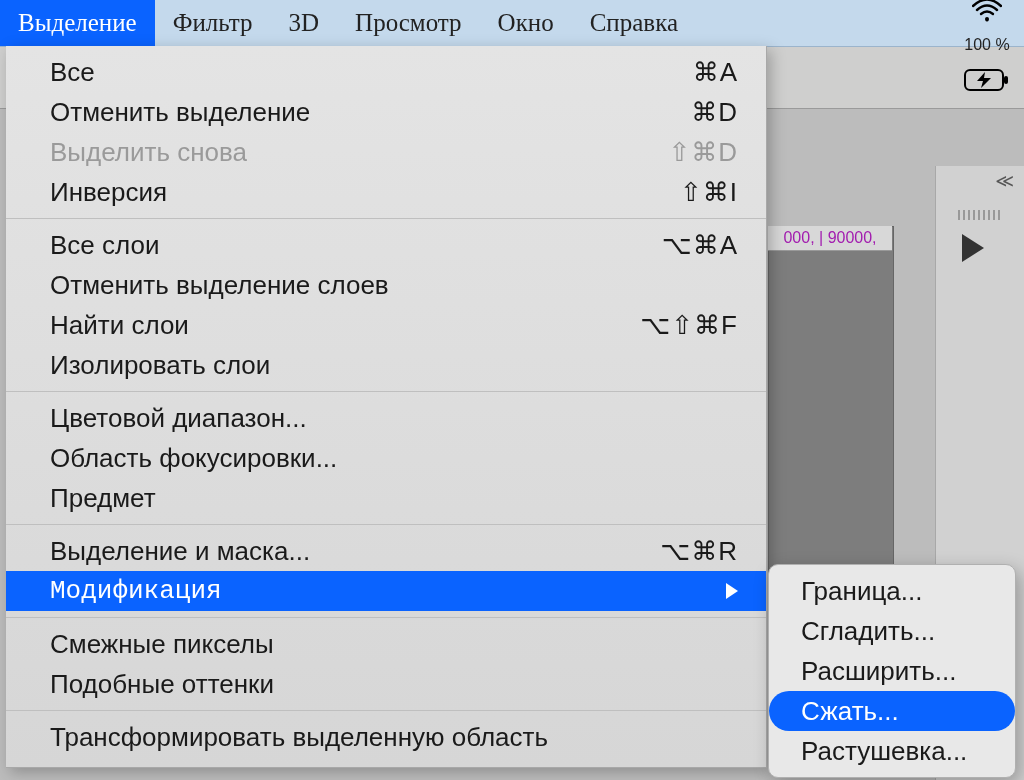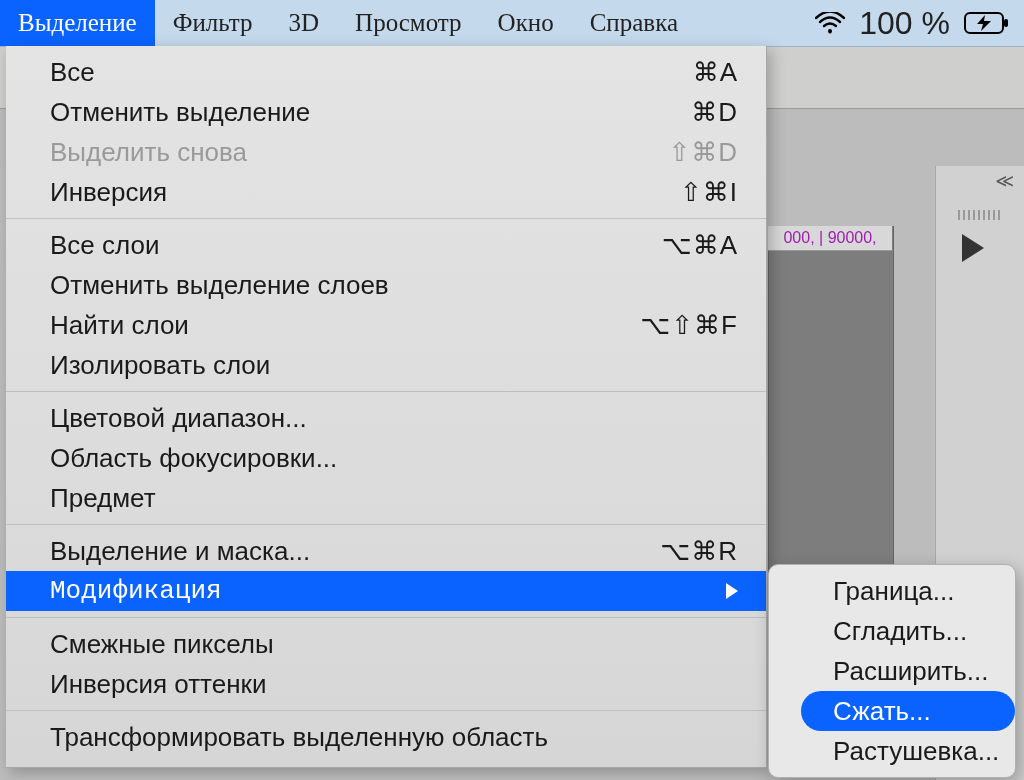--- a/index.html
+++ b/index.html
@@ -34,21 +34,22 @@
   .menubar .menu-item.active {
     background: #0a63ff;
     color: #fff;
   }
   .menubar .spacer { flex: 1; }
   .status-area {
     display: flex;
     align-items: center;
     gap: 14px;
     padding-right: 14px;
-    font-size: 32px;
+    font-size: 16px;
+    flex-direction: column;
   }
   .status-area svg { display: block; }
 
   
   .dropdown {
     position: absolute;
     top: 46px;
     left: 6px;
     width: 760px;
     background: #dcdcdc;
@@ -110,21 +111,20 @@
     padding: 6px 0;
     font-size: 26px;
     color: #1a1a1a;
   }
   .submenu .srow {
     height: 40px;
     display: flex;
     align-items: center;
     padding: 0 24px 0 32px;
     cursor: default;
-    margin-left: 32px;
   }
   .submenu .srow.highlight {
     background: #0a63ff;
     color: #fff;
     border-radius: 20px;
   }
 
   
   .workspace {
     position: absolute;
@@ -298,21 +298,21 @@
     </div>
     <div class="row highlight">
       <span class="label">Модификация</span>
       <span class="submenu-arrow"></span>
     </div>
     <hr>
     <div class="row">
       <span class="label">Смежные пикселы</span>
     </div>
     <div class="row">
-      <span class="label">Инверсия оттенки</span>
+      <span class="label">Подобные оттенки</span>
     </div>
     <hr>
     <div class="row">
       <span class="label">Трансформировать выделенную область</span>
     </div>
   </div>
 
 <div class="submenu" id="submenu">
     <div class="srow">
       <span>Граница...</span>

